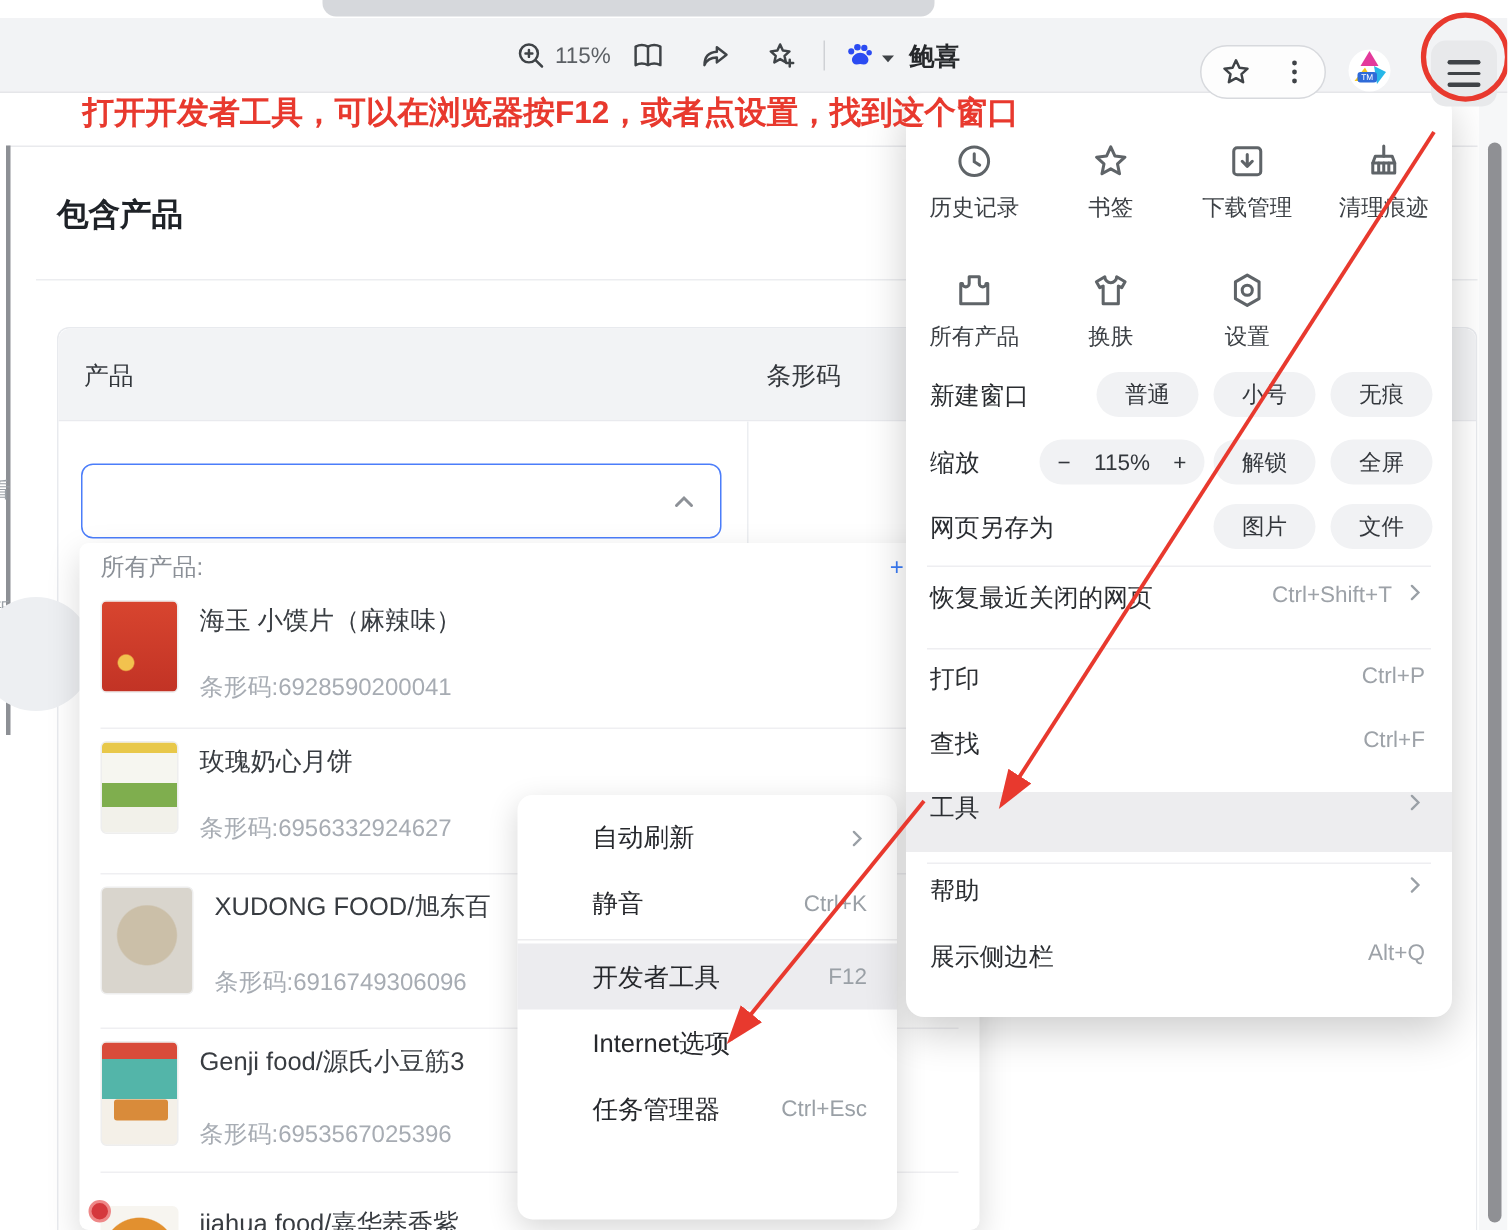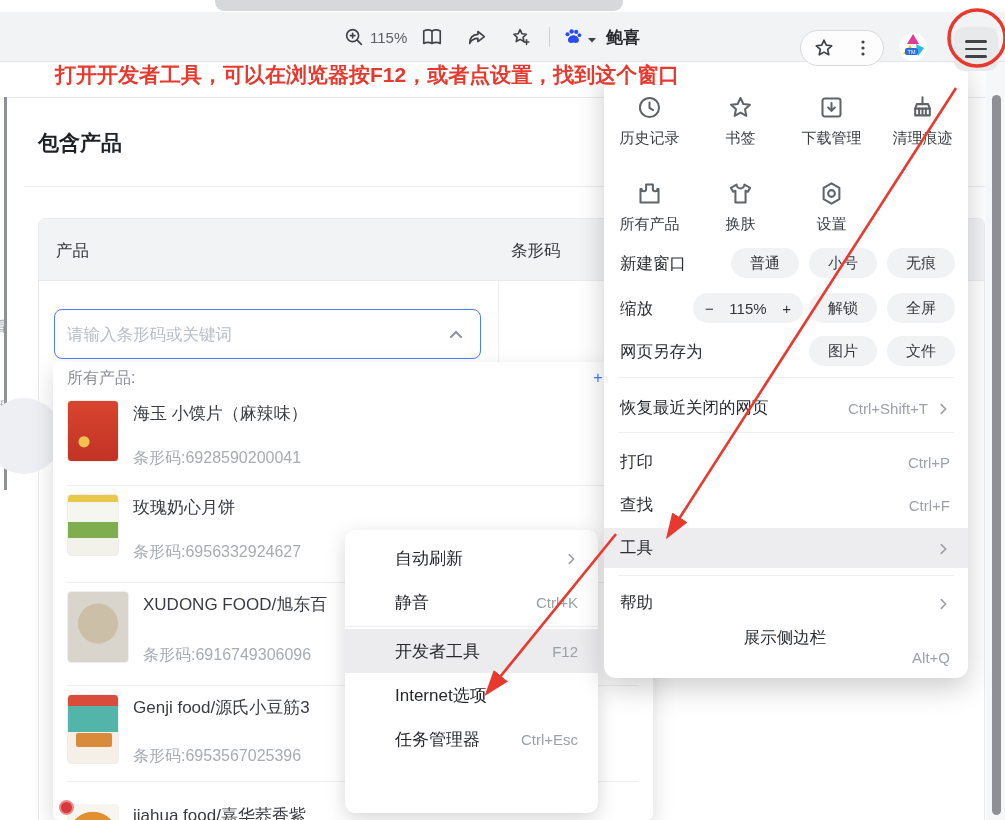--- a/index.html
+++ b/index.html
@@ -69,21 +69,21 @@
   .mainmenu { position:absolute; left:604px; top:62px; width:364px; height:616px; background:#fff; border-radius:12px; box-shadow:0 10px 28px rgba(0,0,0,.2); z-index:30; }
   .grid { position:absolute; left:0; top:16px; width:364px; height:172px; display:grid; grid-template-columns:repeat(4,1fr); grid-template-rows:1fr 1fr; }
   .gitem { display:flex; flex-direction:column; align-items:center; justify-content:center; gap:8px; }
   .gitem .gic { width:27px; height:27px; color:#5f6468; }
   .gitem .gic svg { width:100%; height:100%; }
   .gitem .glab { font-size:15px; color:#3c4045; }
   .btnrow { position:absolute; left:0; width:364px; height:42px; }
   .btnrow .rlab { position:absolute; left:16px; top:11px; font-size:16.5px; color:#2a2d31; }
   .pillbtn { position:absolute; top:6px; width:68px; height:30px; background:#f1f2f4; border-radius:15px; font-size:15px; color:#33373c; display:flex; align-items:center; justify-content:center; }
   .zoompill { position:absolute; left:89px; top:6px; width:110px; height:30px; background:#f1f2f4; border-radius:15px; display:flex; align-items:center; justify-content:space-between; padding:0 12px; font-size:15px; color:#33373c; }
-  .mi { position:absolute; left:0; width:364px; height:40px; display:flex; align-items:center; padding:0 18px 0 16px; font-size:16.5px; color:#2a2d31; }
+  .mi { position:absolute; left:0; width:364px; height:40px; display:flex; padding:0 18px 0 16px; font-size:16.5px; color:#2a2d31; }
   .mi .short { margin-left:auto; font-size:15px; color:#9da2a8; }
   .mi.hl { background:#ededef; }
   .mdiv { position:absolute; left:14px; width:336px; height:1px; background:#eeeef1; }
 
   
   .scrolltrack { position:absolute; left:986px; top:62px; width:19px; height:758px; background:#f6f7f8; z-index:40; }
   .scrollthumb { position:absolute; left:6px; top:33px; width:9px; height:720px; background:#8f9094; border-radius:5px; }
 
   
   .anno-text { position:absolute; left:55px; top:61px; font-size:21px; font-weight:bold; color:#e8392e; z-index:100; white-space:nowrap; }
@@ -101,21 +101,20 @@
   <div class="page-title">包含产品</div>
   <div class="title-divider"></div>
 
   <div class="card">
     <div class="card-head">
       <span class="col1">产品</span>
       <span class="col2">条形码</span>
     </div>
     <div class="col-divider"></div>
     <div class="search-wrap">
-      <input value="" placeholder="请输入条形码或关键词" style="">
       <span class="chev-up">
         <svg viewBox="0 0 16 16" fill="none" stroke="currentColor" stroke-width="2" stroke-linecap="round">
             <polyline points="3,10 8,5 13,10"></polyline>
           </svg>
       </span>
     </div>
   </div>
 
   <div class="graycircle"></div>
 
@@ -276,21 +275,21 @@
             <polyline points="6,3 11,8 6,13"></polyline>
           </svg></span>
     </div>
     <div class="mdiv" style="top:513px;"></div>
     <div class="mi" style="top:521px;">
       <span>帮助</span>
       <span class="chev"><svg viewBox="0 0 16 16" fill="none" stroke="currentColor" stroke-width="1.8" stroke-linecap="round">
             <polyline points="6,3 11,8 6,13"></polyline>
           </svg></span>
     </div>
-    <div class="mi" style="top:565px;flex-direction:column;">
+    <div class="mi" style="top:565px;">
       <span>展示侧边栏</span>
       <span class="short">Alt+Q</span>
     </div>
   </div>
 
   <div class="scrolltrack">
     <div class="scrollthumb"></div>
   </div>
 
   <div class="topstrip">

